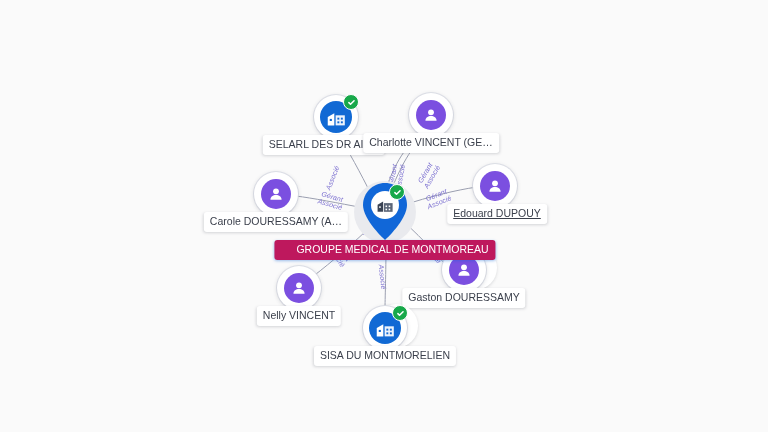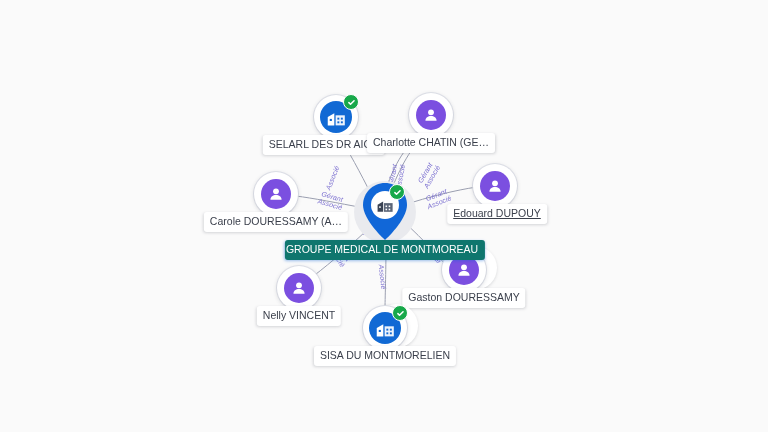--- a/index.html
+++ b/index.html
@@ -85,23 +85,23 @@
     width:28px;height:28px;border-radius:50%;
     background:#ffffff;
     display:flex;align-items:center;justify-content:center;
   }
   .pin-inner svg{width:19px;height:19px;display:block;}
   .pin .verified-badge{right:4px;top:2px;}
 
   .center-label{
     position:absolute;left:50%;transform:translateX(-50%);
     top:58px;white-space:nowrap;
-    background:#0f766e;color:#ffffff;
+    background:#be185d;color:#ffffff;
     font-size:10.5px;line-height:1;
-    padding:4px 7px 5px 1px;border-radius:3px;
+    padding:4px 7px 5px 22px;border-radius:3px;
     box-shadow:0 1px 3px rgba(17,103,216,.40);
   }
 
   
   .edge-label{
     position:absolute;transform-origin:50% 50%;
     color:#7b6fd0;
     font-size:7px;
     line-height:1.15;
     font-style:italic;
@@ -196,21 +196,21 @@
       </div>
       <div class="node" style="left: 431px; top: 115px;">
         <div class="node-circle">
           <div class="avatar-person">
             <svg viewBox="0 0 24 24">
               <circle cx="12" cy="8.4" r="3.9" fill="#ffffff"></circle>
               <path d="M4.6,19.6 C4.6,15.6 8,13.4 12,13.4 C16,13.4 19.4,15.6 19.4,19.6 Z" fill="#ffffff"></path>
             </svg>
           </div>
         </div>
-        <div class="node-label">Charlotte CHATIN (GE…</div>
+        <div class="node-label">Charlotte VINCENT (GE…</div>
       </div>
       <div class="node" style="left: 495px; top: 186px;">
         <div class="node-circle">
           <div class="avatar-person">
             <svg viewBox="0 0 24 24">
               <circle cx="12" cy="8.4" r="3.9" fill="#ffffff"></circle>
               <path d="M4.6,19.6 C4.6,15.6 8,13.4 12,13.4 C16,13.4 19.4,15.6 19.4,19.6 Z" fill="#ffffff"></path>
             </svg>
           </div>
         </div>

